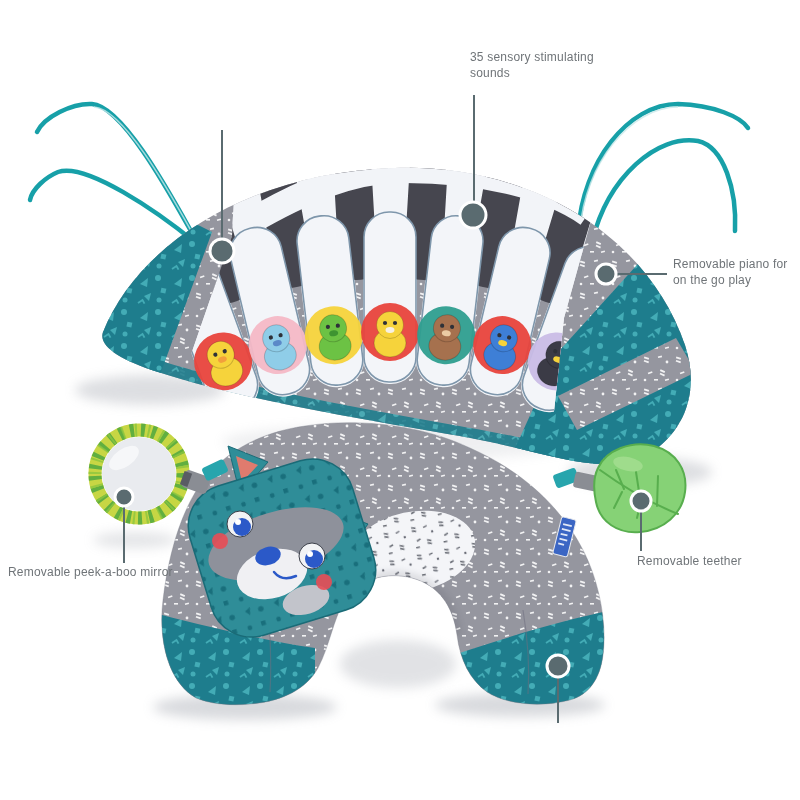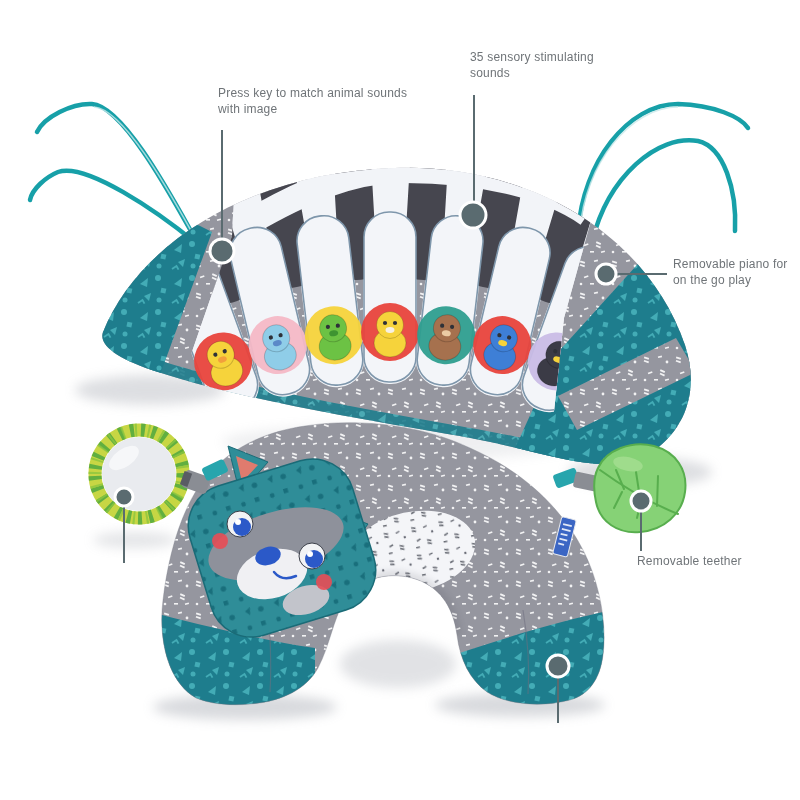--- a/index.html
+++ b/index.html
@@ -311,18 +311,18 @@
   <g stroke="#FFFFFF" stroke-width="3" fill="#5A6B70">
     <circle cx="222" cy="251" r="12"></circle>
     <circle cx="473" cy="215" r="13"></circle>
     <circle cx="606" cy="274" r="10"></circle>
     <circle cx="641" cy="501" r="10"></circle>
     <circle cx="124" cy="497" r="9"></circle>
     <circle cx="558" cy="666" r="11"></circle>
   </g>
 </svg>
 
-<div class="callout" style="left:218px;top:86px;width:200px">Press key to match animal sounds with image</div>
 <div class="callout" style="left:470px;top:50px;width:155px">35 sensory stimulating sounds</div>
 <div class="callout" style="left:673px;top:257px;width:130px">Removable piano for on the go play</div>
 <div class="callout" style="left:637px;top:554px;width:175px">Removable teether</div>
+<div class="callout" style="left:8px;top:565px;width:165px">Removable peek-a-boo mirror</div>
 
 </div>
 
 </body></html>

